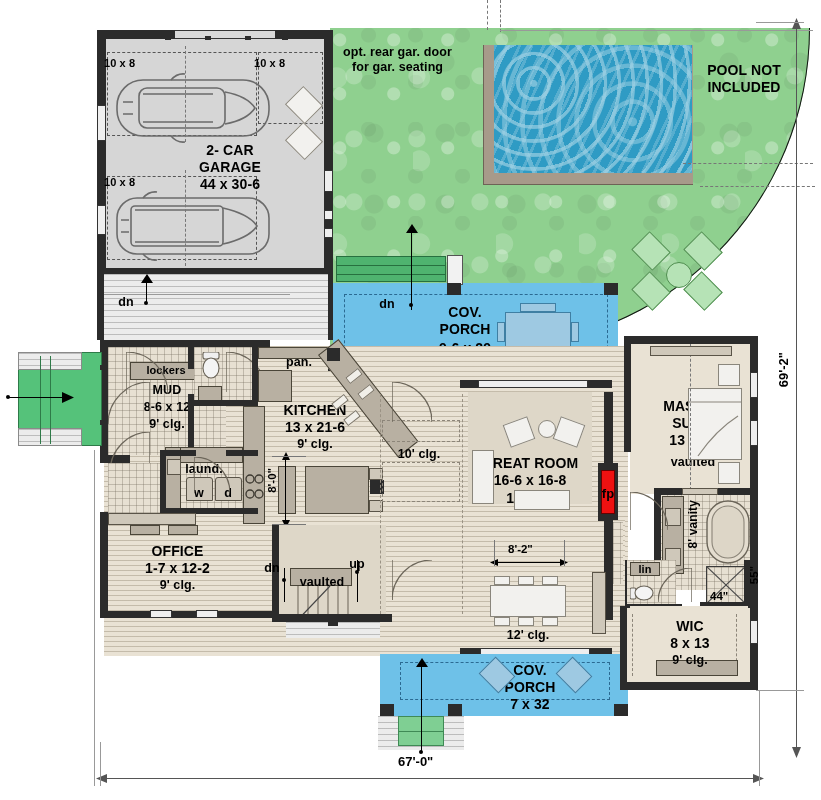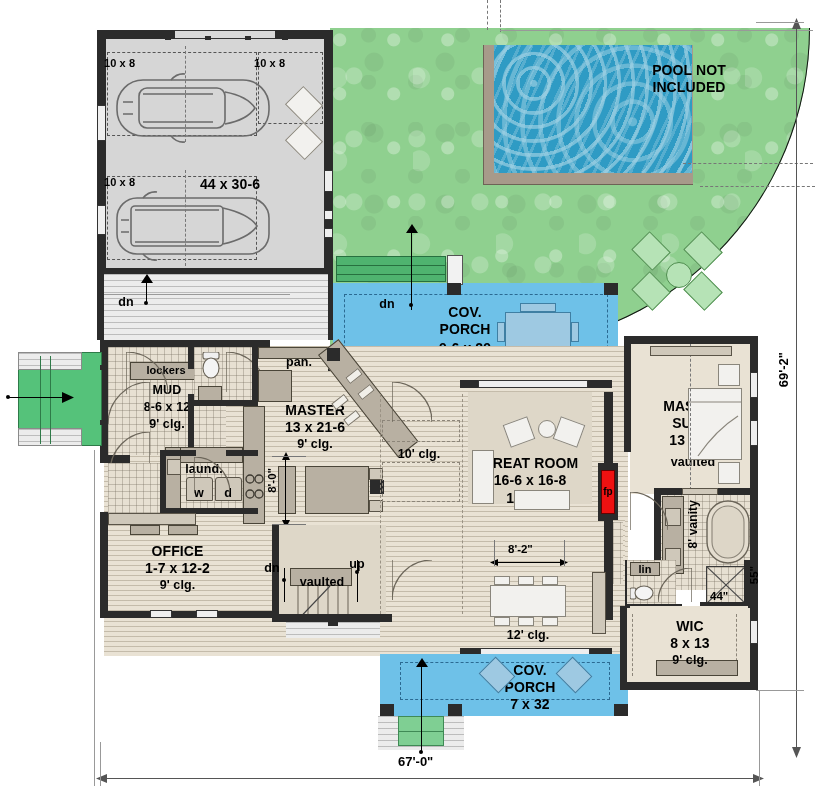--- a/index.html
+++ b/index.html
@@ -77,35 +77,37 @@
   <div class="abs lawn" style="left:330px;top:28px;width:480px;height:320px;
               border-radius:0 0 470px 0;border-right:0;overflow:hidden;"></div>
   <div class="abs" style="left:330px;top:28px;width:480px;height:320px;border-radius:0 0 470px 0;
               border:1.6px solid #111;border-left:0;border-top:0;pointer-events:none;"></div>
 
   <div class="abs pooldeck" style="left:483px;top:45px;width:210px;height:140px;"></div>
   <div class="abs pool" style="left:494px;top:45px;width:198px;height:128px;overflow:hidden;"></div>
   <div class="abs" style="left:483px;top:45px;width:210px;height:140px;border:1.4px solid #6d6356;
               border-top:0;border-right:0;"></div>
 
-  <div class="lbl lbllg" style="left:614px;top:62px;width:150px;">POOL NOT
+  <div class="lbl lbllg" style="left:669px;top:62px;width:150px;">POOL NOT
 INCLUDED</div>
 
   <div class="abs" style="left:683px;top:163px;width:130px;border-top:1.3px dashed #777;"></div>
   <div class="abs" style="left:700px;top:186px;width:115px;border-top:1.3px dashed #777;"></div>
   <div class="abs" style="left:487px;top:0px;height:30px;border-left:1.3px dashed #777;"></div>
   <div class="abs" style="left:500px;top:0px;height:32px;border-left:1.3px dashed #777;"></div>
   <div class="abs" style="left:500px;top:30px;width:313px;border-top:1.1px solid #999;"></div>
 
   <div class="abs furng" style="left:636px;top:238px;width:30px;height:26px;transform:rotate(45deg);"></div>
   <div class="abs furng" style="left:688px;top:238px;width:30px;height:26px;transform:rotate(45deg);"></div>
   <div class="abs furng" style="left:636px;top:278px;width:30px;height:26px;transform:rotate(45deg);"></div>
   <div class="abs furng" style="left:688px;top:278px;width:30px;height:26px;transform:rotate(45deg);"></div>
   <div class="abs furng" style="left:666px;top:262px;width:26px;height:26px;border-radius:50%;"></div>
 
+  <div class="lbl lblmd" style="left:330px;top:45px;width:135px;">opt. rear gar. door
+for gar. seating</div>
 
   <div class="abs garagefl" style="left:100px;top:34px;width:228px;height:240px;"></div>
   <div class="abs wall" style="left:97px;top:30px;width:236px;height:9px;"></div>
   <div class="abs wall" style="left:97px;top:30px;width:9px;height:244px;"></div>
   <div class="abs wall" style="left:324px;top:30px;width:9px;height:310px;"></div>
   <div class="abs wall" style="left:97px;top:268px;width:236px;height:6px;"></div>
 
   <div class="abs" style="left:175px;top:30px;width:100px;height:9px;background:#d9d9d9;border-top:1px solid #333;border-bottom:1px solid #333;"></div>
   <div class="abs" style="left:97px;top:105px;width:9px;height:36px;background:#efefef;border:1px solid #333;"></div>
   <div class="abs" style="left:97px;top:205px;width:9px;height:30px;background:#efefef;border:1px solid #333;"></div>
@@ -142,20 +144,22 @@
       <path d="M8 30 h8 M8 42 h8"></path>
     </g>
   </svg>
 
   <div class="abs" style="left:185px;top:46px;height:96px;border-left:1.2px dashed #777;"></div>
   <div class="abs" style="left:185px;top:170px;height:96px;border-left:1.2px dashed #777;"></div>
 
   <div class="abs furn" style="left:290px;top:92px;width:28px;height:26px;transform:rotate(45deg);"></div>
   <div class="abs furn" style="left:290px;top:128px;width:28px;height:26px;transform:rotate(45deg);"></div>
 
+  <div class="lbl lbllg" style="left:170px;top:142px;width:120px;">2- CAR
+GARAGE</div>
   <div class="lbl lbllg" style="left:170px;top:176px;width:120px;">44 x 30-6</div>
   <div class="lbl lblmd" style="left:163px;top:272px;width:110px;">10-6 clg.</div>
 
   <div class="abs stoop" style="left:100px;top:274px;width:228px;height:66px;"></div>
   <div class="abs" style="left:100px;top:294px;width:190px;border-top:1.3px solid #9a9a9a;"></div>
   <div class="abs wall" style="left:97px;top:274px;width:7px;height:66px;"></div>
 
   <div class="abs" style="left:146px;top:276px;height:26px;border-left:1.4px solid #000;"></div>
   <svg class="abs" style="left:141px;top:274px;width:12px;height:10px;" viewBox="0 0 12 10">
     <polygon points="6,0 0,9 12,9" fill="#000"></polygon>
@@ -251,21 +255,21 @@
     </svg>
   <div class="abs wall" style="left:252px;top:347px;width:6px;height:58px;"></div>
   <div class="abs wall" style="left:194px;top:400px;width:64px;height:6px;"></div>
 
   <div class="abs cab" style="left:258px;top:347px;width:74px;height:12px;"></div>
   <div class="abs cab" style="left:258px;top:370px;width:34px;height:32px;"></div>
   <div class="lbl lblmd" style="left:274px;top:355px;width:50px;">pan.</div>
   <div class="abs wall" style="left:328px;top:347px;width:6px;height:24px;"></div>
 
   <div class="abs interior woodfl" style="left:258px;top:406px;width:118px;height:130px;overflow:hidden;"></div>
-  <div class="lbl lbllg" style="left:255px;top:402px;width:120px;">MASTER</div>
+  <div class="lbl lbllg" style="left:255px;top:402px;width:120px;">KITCHEN</div>
   <div class="lbl lbllg" style="left:255px;top:419px;width:120px;">13 x 21-6</div>
   <div class="lbl lblmd" style="left:255px;top:437px;width:120px;">9' clg.</div>
 
   <div class="abs cab" style="left:318px;top:355px;width:26px;height:130px;transform:rotate(-38deg);transform-origin:top left;"></div>
   <div class="abs" style="left:346px;top:372px;width:16px;height:8px;background:#f1efe9;border:1px solid #7b7467;transform:rotate(-38deg);"></div>
   <div class="abs" style="left:358px;top:388px;width:16px;height:8px;background:#f1efe9;border:1px solid #7b7467;transform:rotate(-38deg);"></div>
   <div class="abs" style="left:332px;top:398px;width:16px;height:8px;background:#f1efe9;border:1px solid #7b7467;transform:rotate(-38deg);"></div>
   <div class="abs" style="left:344px;top:414px;width:16px;height:8px;background:#f1efe9;border:1px solid #7b7467;transform:rotate(-38deg);"></div>
   <div class="abs wall" style="left:327px;top:348px;width:13px;height:13px;"></div>
   <div class="abs wall" style="left:370px;top:480px;width:14px;height:14px;"></div>
@@ -382,21 +386,21 @@
   <div class="abs furn" style="left:538px;top:420px;width:18px;height:18px;border-radius:50%;"></div>
   <div class="abs furn" style="left:472px;top:450px;width:22px;height:54px;"></div>
   <div class="abs furn" style="left:514px;top:490px;width:56px;height:20px;"></div>
 
   <div class="abs wall" style="left:604px;top:392px;width:9px;height:228px;"></div>
   <div class="abs wall" style="left:460px;top:380px;width:152px;height:8px;"></div>
   <div class="abs" style="left:478px;top:380px;width:110px;height:8px;background:#eee;border:1px solid #333;"></div>
 
   <div class="abs wall" style="left:598px;top:463px;width:20px;height:58px;"></div>
   <div class="abs fp" style="left:601px;top:470px;width:14px;height:44px;"></div>
-  <div class="lbl" style="left:600px;top:486px;width:16px;font-size:10px;color:#000;">fp</div>
+  <div class="lbl" style="left:600px;top:486px;width:16px;font-size:13px;color:#000;">fp</div>
 
   <div class="lbl lbllg" style="left:470px;top:586px;width:116px;">DINING</div>
   <div class="lbl lbllg" style="left:470px;top:602px;width:116px;">10 x 16-8</div>
   <div class="lbl lblmd" style="left:470px;top:628px;width:116px;">12' clg.</div>
 
   <div class="abs furn" style="left:490px;top:585px;width:76px;height:32px;"></div>
   <div class="abs furn" style="left:494px;top:576px;width:16px;height:9px;"></div>
   <div class="abs furn" style="left:518px;top:576px;width:16px;height:9px;"></div>
   <div class="abs furn" style="left:542px;top:576px;width:16px;height:9px;"></div>
   <div class="abs furn" style="left:494px;top:617px;width:16px;height:9px;"></div>

